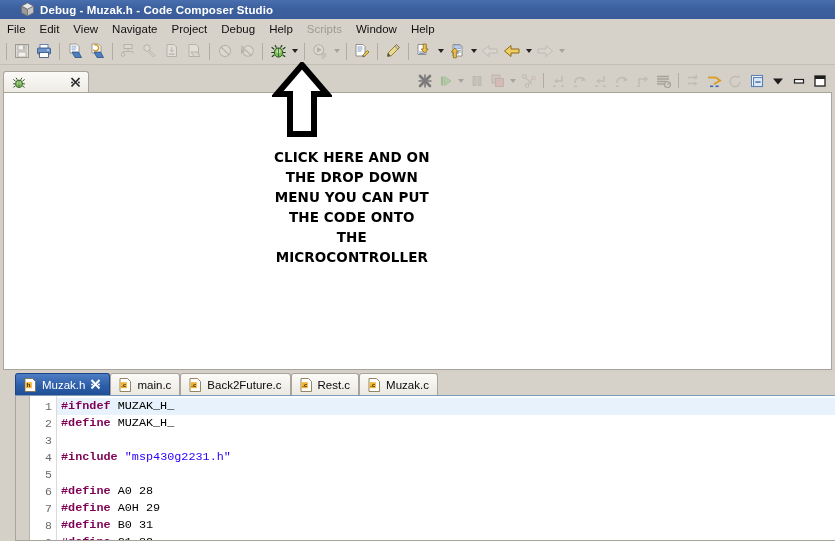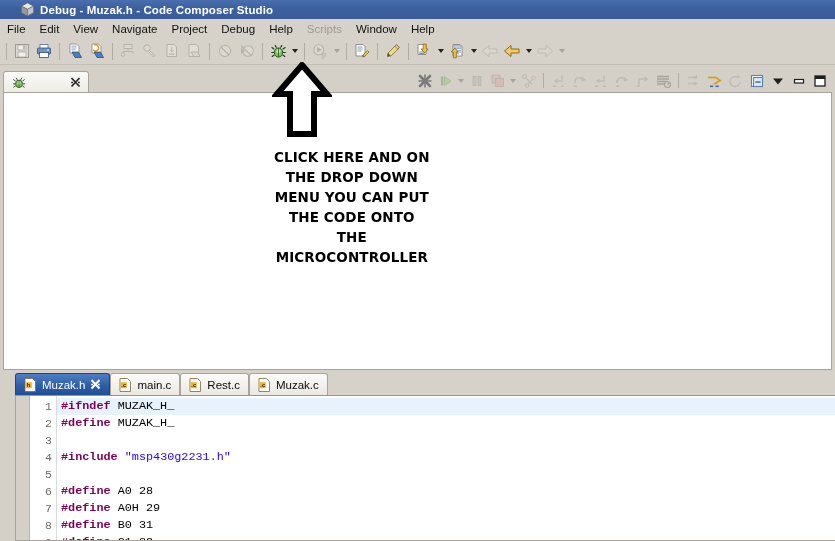--- a/index.html
+++ b/index.html
@@ -683,20 +683,28 @@
 
       <div class="etab">
         <svg width="13" height="14" viewBox="0 0 13 14">
           <polygon points="1,0.5 8.5,0.5 11.5,3.5 11.5,13.5 1,13.5" fill="#ffffff" stroke="#7a6a3a" stroke-width="0.8"></polygon>
           <rect x="1.6" y="4.2" width="6.2" height="6" fill="#f2b431"></rect>
           <text x="4.7" y="9.3" font-family="Liberation Sans, sans-serif" font-size="5.6" font-weight="bold" fill="#3a2a08" text-anchor="middle">.c</text>
         </svg>
         <span class="etab-label">main.c</span>
       </div>
 
+      <div class="etab">
+        <svg width="13" height="14" viewBox="0 0 13 14">
+          <polygon points="1,0.5 8.5,0.5 11.5,3.5 11.5,13.5 1,13.5" fill="#ffffff" stroke="#7a6a3a" stroke-width="0.8"></polygon>
+          <rect x="1.6" y="4.2" width="6.2" height="6" fill="#f2b431"></rect>
+          <text x="4.7" y="9.3" font-family="Liberation Sans, sans-serif" font-size="5.6" font-weight="bold" fill="#3a2a08" text-anchor="middle">.c</text>
+        </svg>
+        <span class="etab-label">Back2Future.c</span>
+      </div>
 
       <div class="etab">
         <svg width="13" height="14" viewBox="0 0 13 14">
           <polygon points="1,0.5 8.5,0.5 11.5,3.5 11.5,13.5 1,13.5" fill="#ffffff" stroke="#7a6a3a" stroke-width="0.8"></polygon>
           <rect x="1.6" y="4.2" width="6.2" height="6" fill="#f2b431"></rect>
           <text x="4.7" y="9.3" font-family="Liberation Sans, sans-serif" font-size="5.6" font-weight="bold" fill="#3a2a08" text-anchor="middle">.c</text>
         </svg>
         <span class="etab-label">Rest.c</span>
       </div>
 

